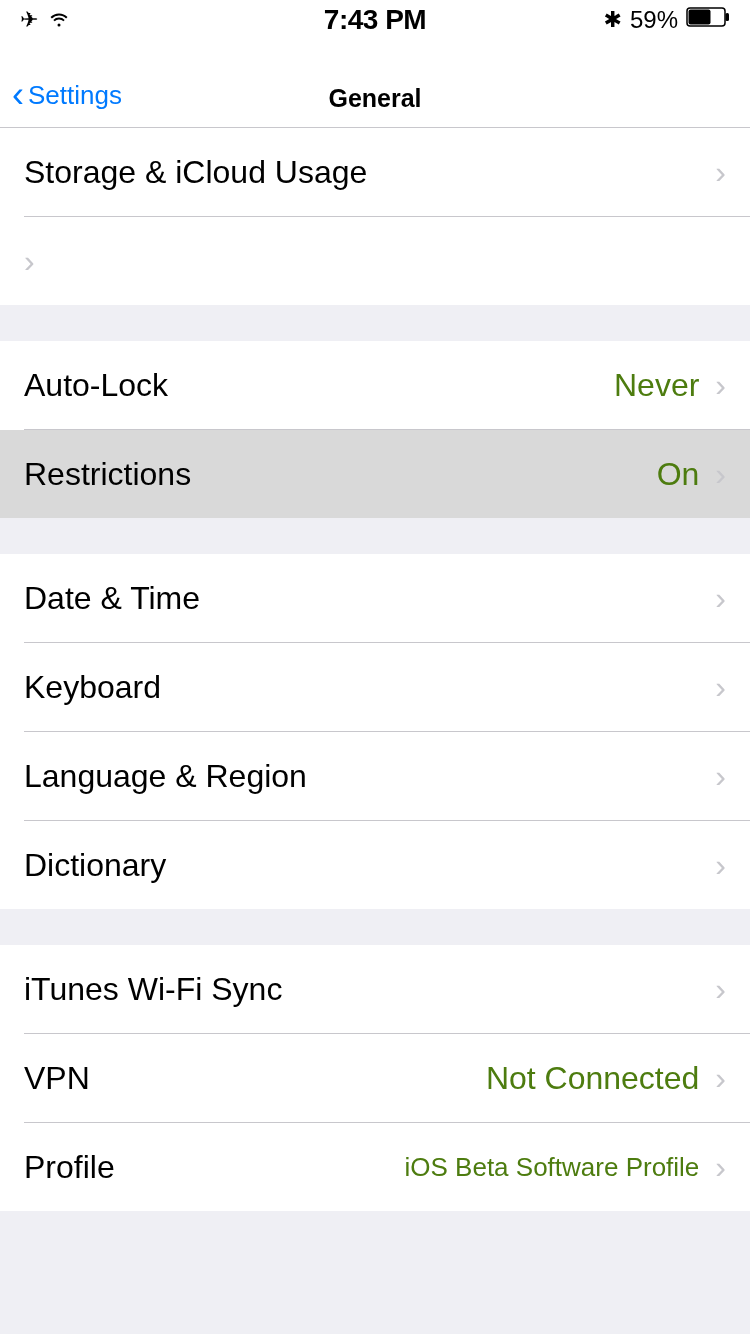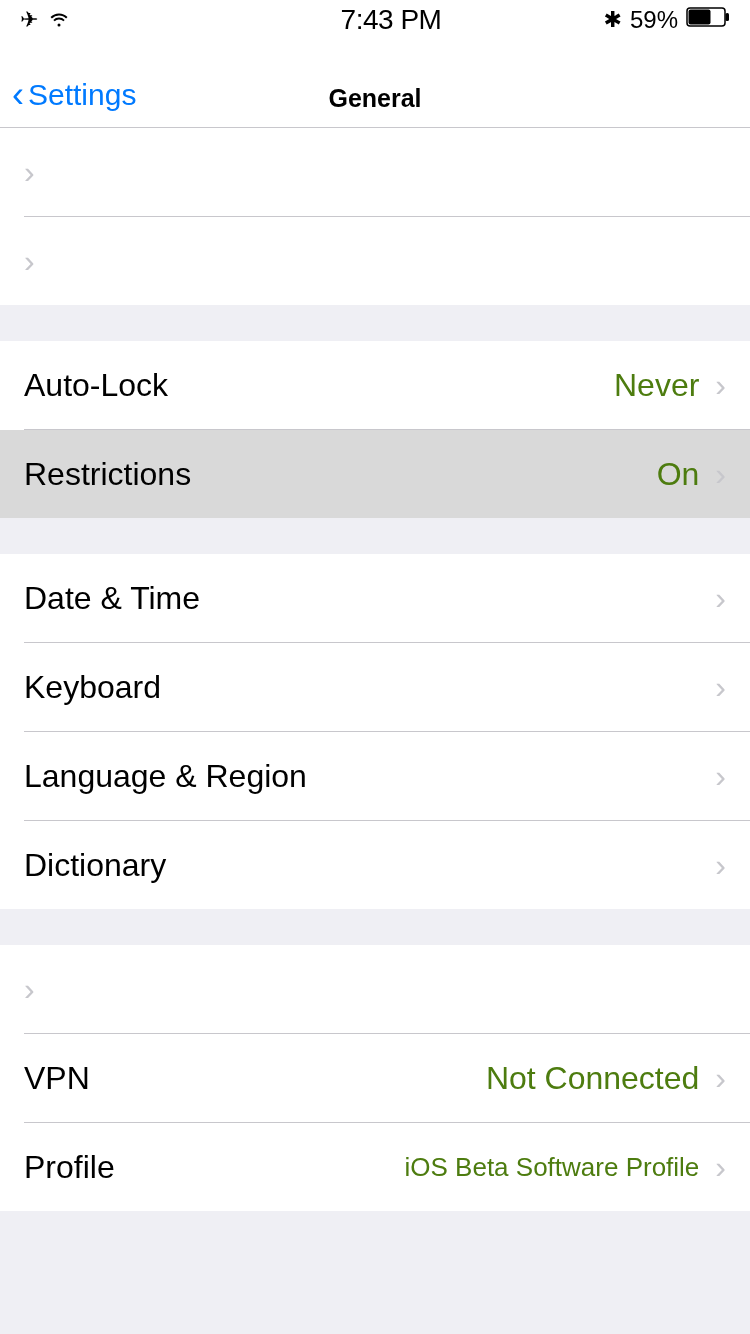--- a/index.html
+++ b/index.html
@@ -145,44 +145,45 @@
   <div class="status-bar-left">
     <span style="font-size:22px;">✈</span>
     <span style="font-size:22px;">
       <svg width="22" height="16" viewBox="0 0 22 16">
         <path d="M11 12.5a1.5 1.5 0 1 1 0 3 1.5 1.5 0 0 1 0-3z" fill="#000"></path>
         <path d="M11 8.5c1.7 0 3.2.7 4.3 1.8l1.4-1.4A8 8 0 0 0 11 6.5a8 8 0 0 0-5.7 2.4l1.4 1.4A6 6 0 0 1 11 8.5z" fill="#000"></path>
         <path d="M11 4.5c2.8 0 5.3 1.1 7.1 2.9l1.4-1.4A12 12 0 0 0 11 2.5 12 12 0 0 0 2.5 6l1.4 1.4A10 10 0 0 1 11 4.5z" fill="#000"></path>
       </svg>
     </span>
   </div>
-  <div class="status-bar-center" style="font-size:28px; font-weight:400; position:absolute; left:50%; transform:translateX(-50%);margin-left:16px;">7:43 PM</div>
+  <div class="status-bar-center" style="font-size:28px; font-weight:700; position:absolute; left:50%; transform:translateX(-50%);">7:43 PM</div>
   <div class="status-bar-right">
     <span style="font-size:22px; color:#000;">✱</span>
     <span style="font-size:24px;">59%</span>
     <span>
       <svg width="44" height="22" viewBox="0 0 44 22">
         <rect x="1" y="2" width="38" height="18" rx="3" ry="3" fill="none" stroke="#000" stroke-width="1.5"></rect>
         <rect x="39.5" y="7" width="3.5" height="8" rx="1.5" fill="#000"></rect>
         <rect x="2.5" y="3.5" width="22" height="15" rx="2" fill="#000"></rect>
       </svg>
     </span>
   </div>
 </div>
 
 <div class="nav-bar">
   <div class="nav-back">
     <span class="nav-back-chevron">‹</span>
-    <span style="font-size:30px;">Settings</span>
+    <span style="font-size:26px;">Settings</span>
   </div>
   <div class="nav-title">General</div>
 </div>
 
 <div class="list-section">
   <div class="list-row">
+    <span class="list-row-label">Storage &amp; iCloud Usage</span>
     <span class="chevron-right">›</span>
   </div>
   <div class="row-divider"></div>
   <div class="list-row">
     <span class="chevron-right">›</span>
   </div>
 </div>
 
 <div class="section-separator"></div>
 
@@ -221,20 +222,21 @@
   <div class="list-row">
     <span class="list-row-label">Dictionary</span>
     <span class="chevron-right">›</span>
   </div>
 </div>
 
 <div class="section-separator"></div>
 
 <div class="list-section">
   <div class="list-row">
+    <span class="list-row-label">iTunes Wi-Fi Sync</span>
     <span class="chevron-right">›</span>
   </div>
   <div class="row-divider"></div>
   <div class="list-row">
     <span class="list-row-label">VPN</span>
     <span class="list-row-value">Not Connected</span>
     <span class="chevron-right">›</span>
   </div>
   <div class="row-divider"></div>
   <div class="list-row">

